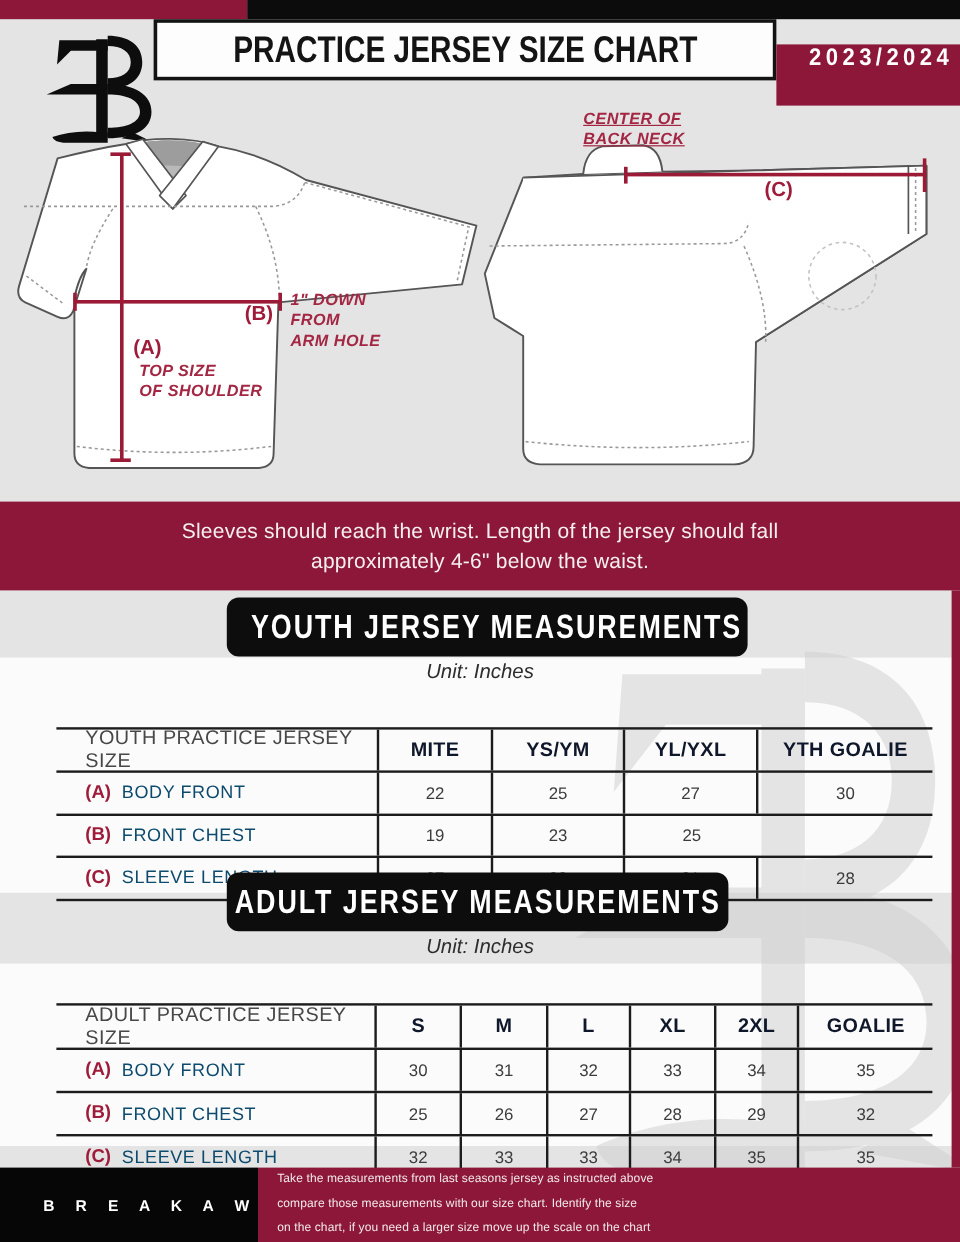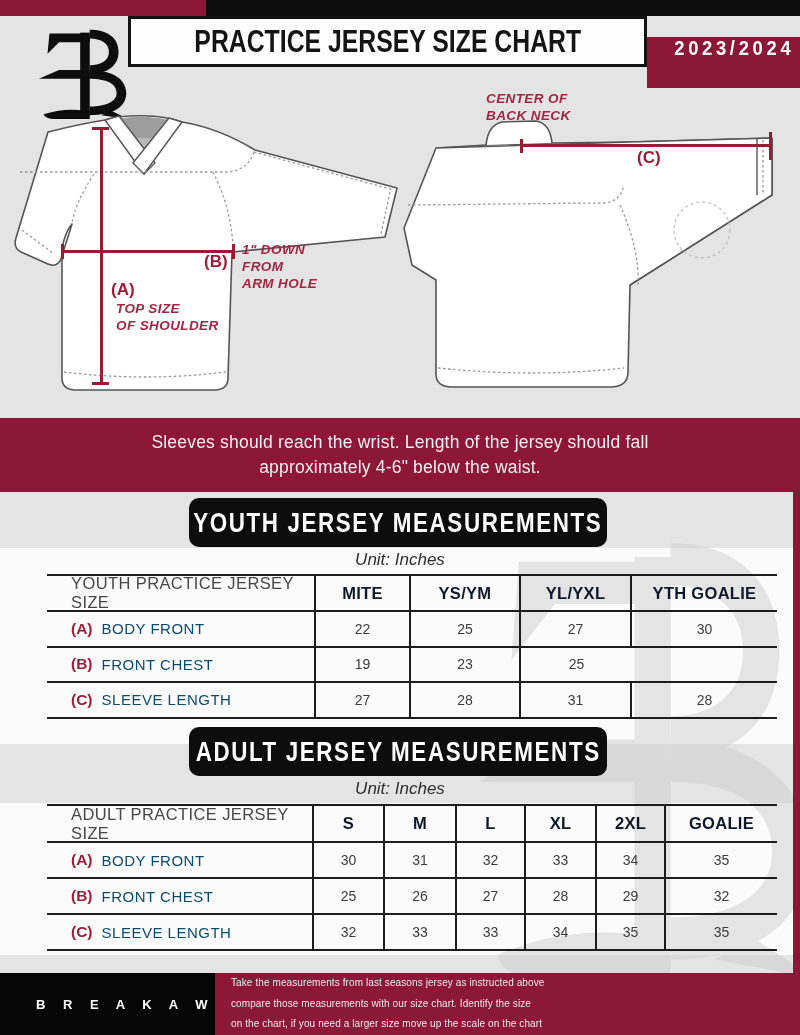--- a/index.html
+++ b/index.html
@@ -38,28 +38,28 @@
   
   .watermark{left:468px;top:515px;width:362px;height:468px;opacity:.5;}
 
   
   .edge-strip{left:793px;top:492px;width:7px;height:481px;background:#8C1738;}
 
   
   .sec-banner{left:189px;width:418px;height:49px;background:#0d0d0d;border-radius:10px;
               color:#fff;display:flex;align-items:center;justify-content:center;}
   .sec-banner span{font-size:28px;font-weight:700;letter-spacing:2px;transform:scaleX(.8);white-space:nowrap;}
-  .banner-youth{top:498px;}
+  .banner-youth{top:498px;padding-left:16px;}
   .banner-adult{top:727px;}
   .unit{width:800px;text-align:center;font-style:italic;font-size:17px;color:#2e2e2e;font-weight:500;}
   .unit-youth{left:0;top:550px;}
   .unit-adult{left:0;top:779px;}
 
   
-  .table{border-top:2.5px solid #1c1c1c;border-bottom:2.5px solid #1c1c1c;background:transparent;}
+  .table{border-top:2.5px solid #1c1c1c;border-bottom:2.5px solid #1c1c1c;background:transparent;margin-top:32px;}
   .table-youth{left:47px;top:574px;width:730px;}
   .table-adult{left:47px;top:804px;width:730px;}
   .tr{display:grid;border-bottom:2px solid #1c1c1c;}
   .tr:last-child{border-bottom:none;}
   .tr.thead{border-bottom:2.5px solid #1c1c1c;}
   .table-youth .tr{grid-template-columns:269px 95px 110px 111px 145px;height:33.5px;}
   .table-youth .tr.thead{height:34px;}
   .table-adult .tr{grid-template-columns:267px 71px 72px 69px 71px 69px 111px;height:34px;}
   .table-adult .tr.thead{height:35px;}
   .td{border-right:2px solid #1c1c1c;display:flex;align-items:center;justify-content:center;overflow:hidden;}
@@ -177,21 +177,21 @@
     <span>TOP SIZE</span>
     <span>OF SHOULDER</span>
   </span>
   <span class="pt" style="left:204px;top:252px;">(B)</span>
   <span class="ann" style="left:242px;top:241px;">
     <span>1" DOWN</span>
     <span>FROM</span>
     <span>ARM HOLE</span>
   </span>
   <span class="pt" style="left:637px;top:148px;">(C)</span>
-  <span class="ann" style="left:486px;top:90px;">
+  <span class="ann" style="left:486px;top:90px;text-decoration:underline;">
     <span>CENTER OF</span>
     <span>BACK NECK</span>
   </span>
 
   <div class="abs notice z2">
     <span>Sleeves should reach the wrist. Length of the jersey should fall</span>
     <span>approximately 4-6" below the waist.</span>
   </div>
 
   <div class="abs band band-youth z0"></div>

